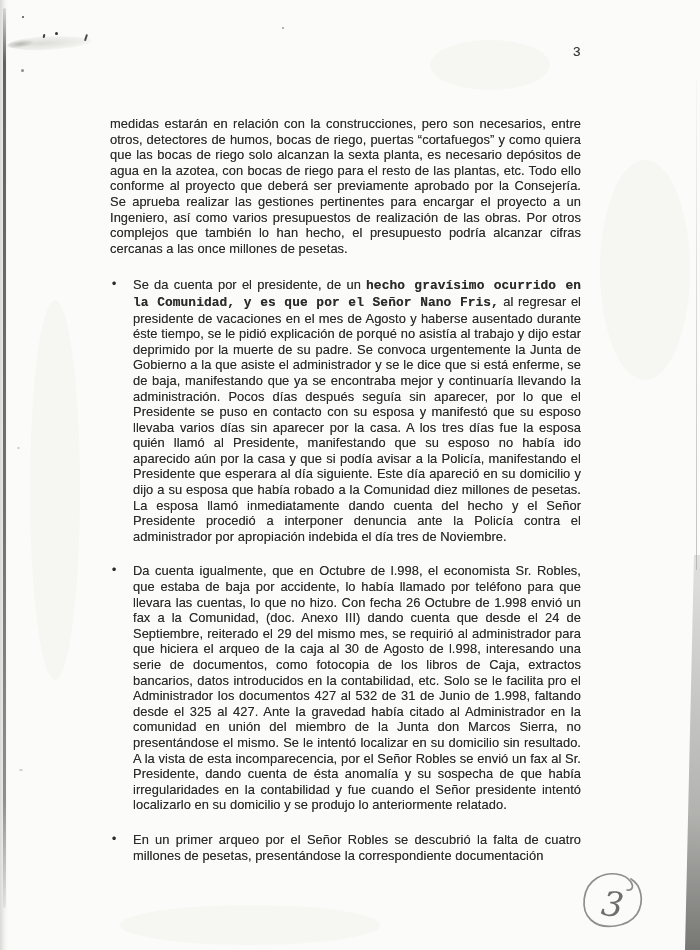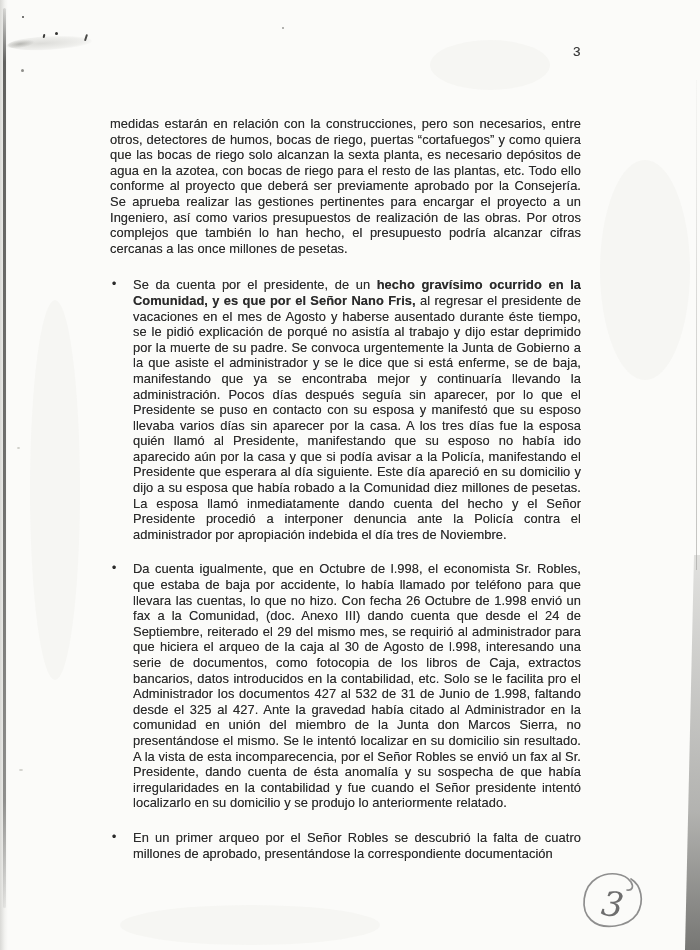--- a/index.html
+++ b/index.html
@@ -77,21 +77,21 @@
   .doc p{margin:0;}
   .para-intro{margin-bottom:21px !important;}
   .bullet-item{display:flex;margin-bottom:19px;}
   .bullet-item:last-child{margin-bottom:0;}
   .bullet-glyph{
     flex:0 0 23px;width:23px;
     font-size:12px;line-height:15.6px;
     text-align:left;padding-left:2px;box-sizing:border-box;
   }
   .bullet-text{flex:1;}
-  .bold-phrase{font-weight:bold;}
+  .bold-phrase{font-weight:bold;font-family:Liberation Mono, monospace;}
   
   .circled-mark{position:absolute;left:579px;top:870px;width:70px;height:64px;}
 </style>
 </head>
 <body>
 
 <div class="page">
 
   <div class="left-edge-shadow"></div>
   <div class="left-edge-line"></div>
@@ -122,21 +122,21 @@
       <p class="bullet-text"><span>Se da cuenta por el presidente, de un </span><span class="bold-phrase">hecho gravísimo ocurrido en la Comunidad, y es que por el Señor Nano Fris,</span><span> al regresar el presidente de vacaciones en el mes de Agosto y haberse ausentado durante éste tiempo, se le pidió explicación de porqué no asistía al trabajo y dijo estar deprimido por la muerte de su padre. Se convoca urgentemente la Junta de Gobierno a la que asiste el administrador y se le dice que si está enferme, se de baja, manifestando que ya se encontraba mejor y continuaría llevando la administración. Pocos días después seguía sin aparecer, por lo que el Presidente se puso en contacto con su esposa y manifestó que su esposo llevaba varios días sin aparecer por la casa. A los tres días fue la esposa quién llamó al Presidente, manifestando que su esposo no había ido aparecido aún por la casa y que si podía avisar a la Policía, manifestando el Presidente que esperara al día siguiente. Este día apareció en su domicilio y dijo a su esposa que había robado a la Comunidad diez millones de pesetas. La esposa llamó inmediatamente dando cuenta del hecho y el Señor Presidente procedió a interponer denuncia ante la Policía contra el administrador por apropiación indebida el día tres de Noviembre.</span></p>
     </div>
 
     <div class="bullet-item">
       <span class="bullet-glyph">•</span>
       <p class="bullet-text">Da cuenta igualmente, que en Octubre de l.998, el economista Sr. Robles, que estaba de baja por accidente, lo había llamado por teléfono para que llevara las cuentas, lo que no hizo. Con fecha 26 Octubre de 1.998 envió un fax a la Comunidad, (doc. Anexo III) dando cuenta que desde el 24 de Septiembre, reiterado el 29 del mismo mes, se requirió al administrador para que hiciera el arqueo de la caja al 30 de Agosto de l.998, interesando una serie de documentos, como fotocopia de los libros de Caja, extractos bancarios, datos introducidos en la contabilidad, etc. Solo se le facilita pro el Administrador los documentos 427 al 532 de 31 de Junio de 1.998, faltando desde el 325 al 427. Ante la gravedad había citado al Administrador en la comunidad en unión del miembro de la Junta don Marcos Sierra, no presentándose el mismo. Se le intentó localizar en su domicilio sin resultado. A la vista de esta incomparecencia, por el Señor Robles se envió un fax al Sr. Presidente, dando cuenta de ésta anomalía y su sospecha de que había irregularidades en la contabilidad y fue cuando el Señor presidente intentó localizarlo en su domicilio y se produjo lo anteriormente relatado.</p>
     </div>
 
     <div class="bullet-item">
       <span class="bullet-glyph">•</span>
-      <p class="bullet-text">En un primer arqueo por el Señor Robles se descubrió la falta de cuatro millones de aprobado, presentándose la correspondiente documentación</p>
+      <p class="bullet-text">En un primer arqueo por el Señor Robles se descubrió la falta de cuatro millones de pesetas, presentándose la correspondiente documentación</p>
     </div>
   </div>
 
   <svg class="circled-mark" viewBox="0 0 70 64" xmlns="http://www.w3.org/2000/svg">
     <path d="M 52 9 C 62 15 66 31 58 44 C 49 57 24 61 12 50 C 1 40 3 17 18 8 C 30 1 46 3 52 12 C 55 17 53 21 48 20" fill="none" stroke="#8e8e8e" stroke-width="1.7" stroke-linecap="round"></path>
     <text x="23" y="46" font-family="DejaVu Serif, serif" font-style="italic" font-size="34" fill="#6e6e6e" transform="rotate(8 33 32)">3</text>
   </svg>
 
 </div>
 

